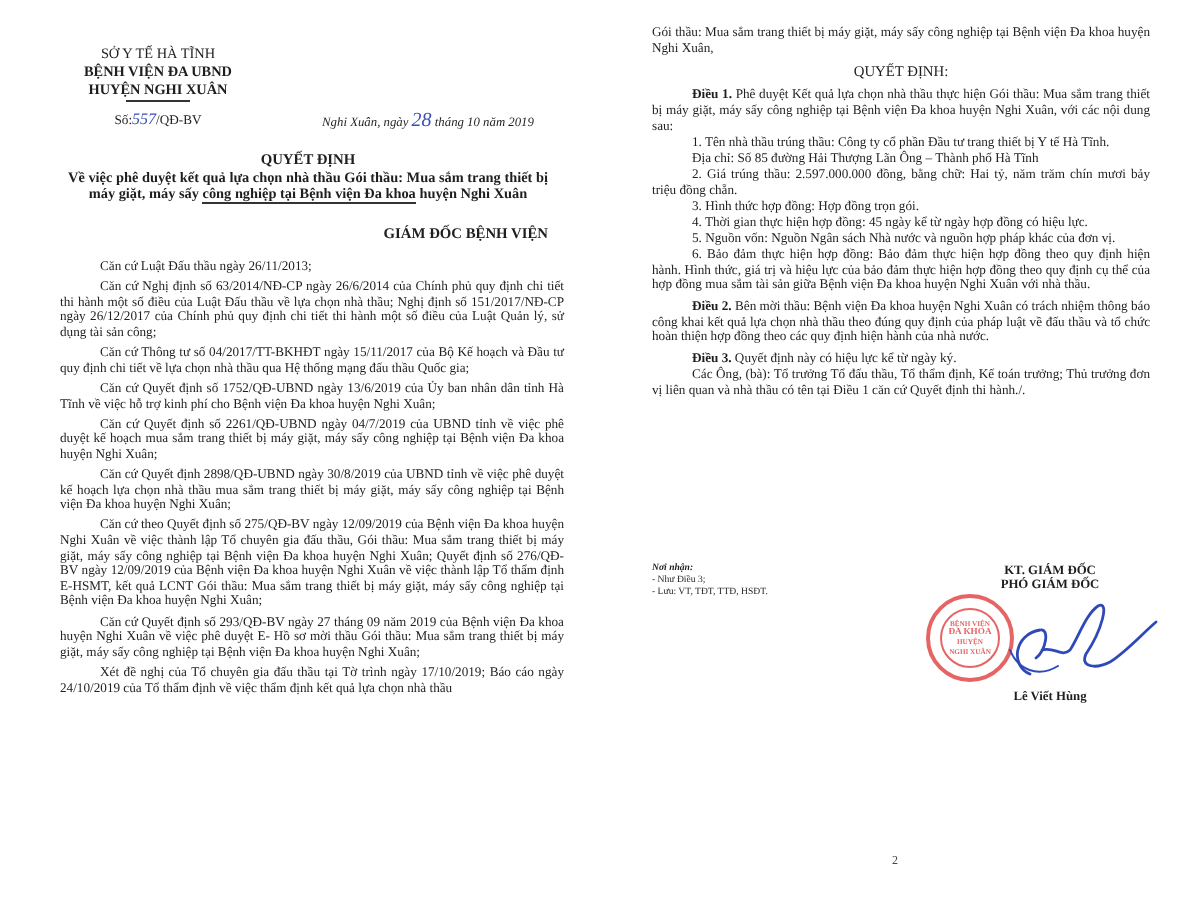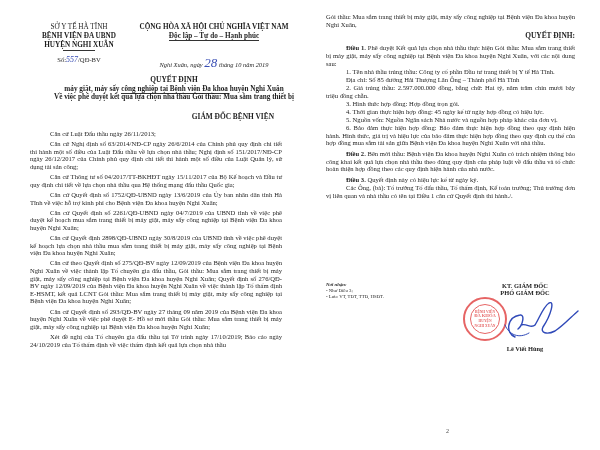--- a/index.html
+++ b/index.html
@@ -35,25 +35,25 @@
     }
     .docno {
       position: absolute; left: 24px; top: 55px; width: 110px;
       text-align: center; font-size: 6.6px;
     }
     .docno .hand { color: #3a4fb5; font-style: italic; font-size: 8px; }
     .dateline {
       position: absolute; left: 134px; top: 55px; width: 160px;
       text-align: center; font-size: 6.4px; font-style: italic;
     }
-    .dateline .hand { color: #3a4fb5; font-size: 13px; }
+    .dateline .hand { color: #3a4fb5; font-size: 10px; }
 
     .title-block {
       position: absolute; left: 34px; top: 76px; width: 240px;
-      text-align: center; font-size: 7.2px; line-height: 8.6px; margin-left: 20px;
+      text-align: center; font-size: 7.2px; line-height: 8.6px;
     }
     .title-block .t1 { font-weight: bold; font-size: 7.4px; }
     .title-block .t2 { font-weight: bold; }
     .title-block .ul { border-bottom: 0.8px solid #333; }
     .director-title {
       position: absolute; left: 34px; top: 112px; width: 240px;
       text-align: right; font-weight: bold; font-size: 7.4px;
     }
 
     .body-text {
@@ -62,21 +62,21 @@
     }
     .body-text p { text-indent: 20px; margin-bottom: 2.6px; }
 
     
     .rbody {
       position: absolute; left: 26px; top: 13px; width: 249px;
       font-size: 6.6px; line-height: 7.7px; text-align: justify;
     }
     .rbody p { margin-bottom: 0.4px; }
     .rbody .ind { text-indent: 20px; }
-    .rbody .center-b { text-align: right; font-weight: bold; font-size: 7.4px; margin: 4px 0 4px; }
+    .rbody .center-b { text-align: center; font-weight: normal; font-size: 7.4px; margin: 4px 0 4px; }
     .rbody b { font-weight: bold; }
 
     .recipients {
       position: absolute; left: 26px; top: 282px; width: 110px;
       font-size: 4.8px; line-height: 5.8px;
     }
     .recipients .rt { font-style: italic; font-weight: bold; }
     .sign-block {
       position: absolute; left: 160px; top: 282px; width: 130px;
       text-align: center; font-weight: bold; font-size: 6.4px; line-height: 7.4px;
@@ -106,37 +106,33 @@
 
 <div class="spread">
 
   <div class="page page-left">
     <div class="hdr-left">
       <div class="ministry">SỞ Y TẾ HÀ TĨNH</div>
       <div class="hospital">BỆNH VIỆN ĐA UBND</div>
       <div class="hospital">HUYỆN NGHI XUÂN</div>
       <span class="uline"></span>
     </div>
-    <div class="hdr-right">
-      <div>CỘNG HÒA XÃ HỘI CHỦ NGHĨA VIỆT NAM</div>
-      <span class="motto">Độc lập – Tự do – Hạnh phúc</span>
-    </div>
     <div class="docno">
       <span>Số:</span><span class="hand">557</span><span>/QĐ-BV</span>
     </div>
     <div class="dateline">
       <span>Nghi Xuân, ngày</span>
       <span class="hand">28</span>
       <span>tháng 10 năm 2019</span>
     </div>
 
     <div class="title-block">
       <div class="t1">QUYẾT ĐỊNH</div>
+      <div class="t2">Về việc phê duyệt kết quả lựa chọn nhà thầu Gói thầu: Mua sắm trang thiết bị</div>
       <div class="t2"><span>máy giặt, máy sấy </span><span class="ul">công nghiệp tại Bệnh viện Đa khoa</span><span> huyện Nghi Xuân</span></div>
-      <div class="t2">Về việc phê duyệt kết quả lựa chọn nhà thầu Gói thầu: Mua sắm trang thiết bị</div>
     </div>
     <div class="director-title">GIÁM ĐỐC BỆNH VIỆN</div>
 
     <div class="body-text" style="top:130px;">
       <p>Căn cứ Luật Đấu thầu ngày 26/11/2013;</p>
       <p>Căn cứ Nghị định số 63/2014/NĐ-CP ngày 26/6/2014 của Chính phủ quy định chi tiết thi hành một số điều của Luật Đấu thầu về lựa chọn nhà thầu; Nghị định số 151/2017/NĐ-CP ngày 26/12/2017 của Chính phủ quy định chi tiết thi hành một số điều của Luật Quản lý, sử dụng tài sản công;</p>
       <p>Căn cứ Thông tư số 04/2017/TT-BKHĐT ngày 15/11/2017 của Bộ Kế hoạch và Đầu tư quy định chi tiết về lựa chọn nhà thầu qua Hệ thống mạng đấu thầu Quốc gia;</p>
       <p>Căn cứ Quyết định số 1752/QĐ-UBND ngày 13/6/2019 của Ủy ban nhân dân tỉnh Hà Tĩnh về việc hỗ trợ kinh phí cho Bệnh viện Đa khoa huyện Nghi Xuân;</p>
       <p>Căn cứ Quyết định số 2261/QĐ-UBND ngày 04/7/2019 của UBND tỉnh về việc phê duyệt kế hoạch mua sắm trang thiết bị máy giặt, máy sấy công nghiệp tại Bệnh viện Đa khoa huyện Nghi Xuân;</p>
       <p>Căn cứ Quyết định 2898/QĐ-UBND ngày 30/8/2019 của UBND tỉnh về việc phê duyệt kế hoạch lựa chọn nhà thầu mua sắm trang thiết bị máy giặt, máy sấy công nghiệp tại Bệnh viện Đa khoa huyện Nghi Xuân;</p>

